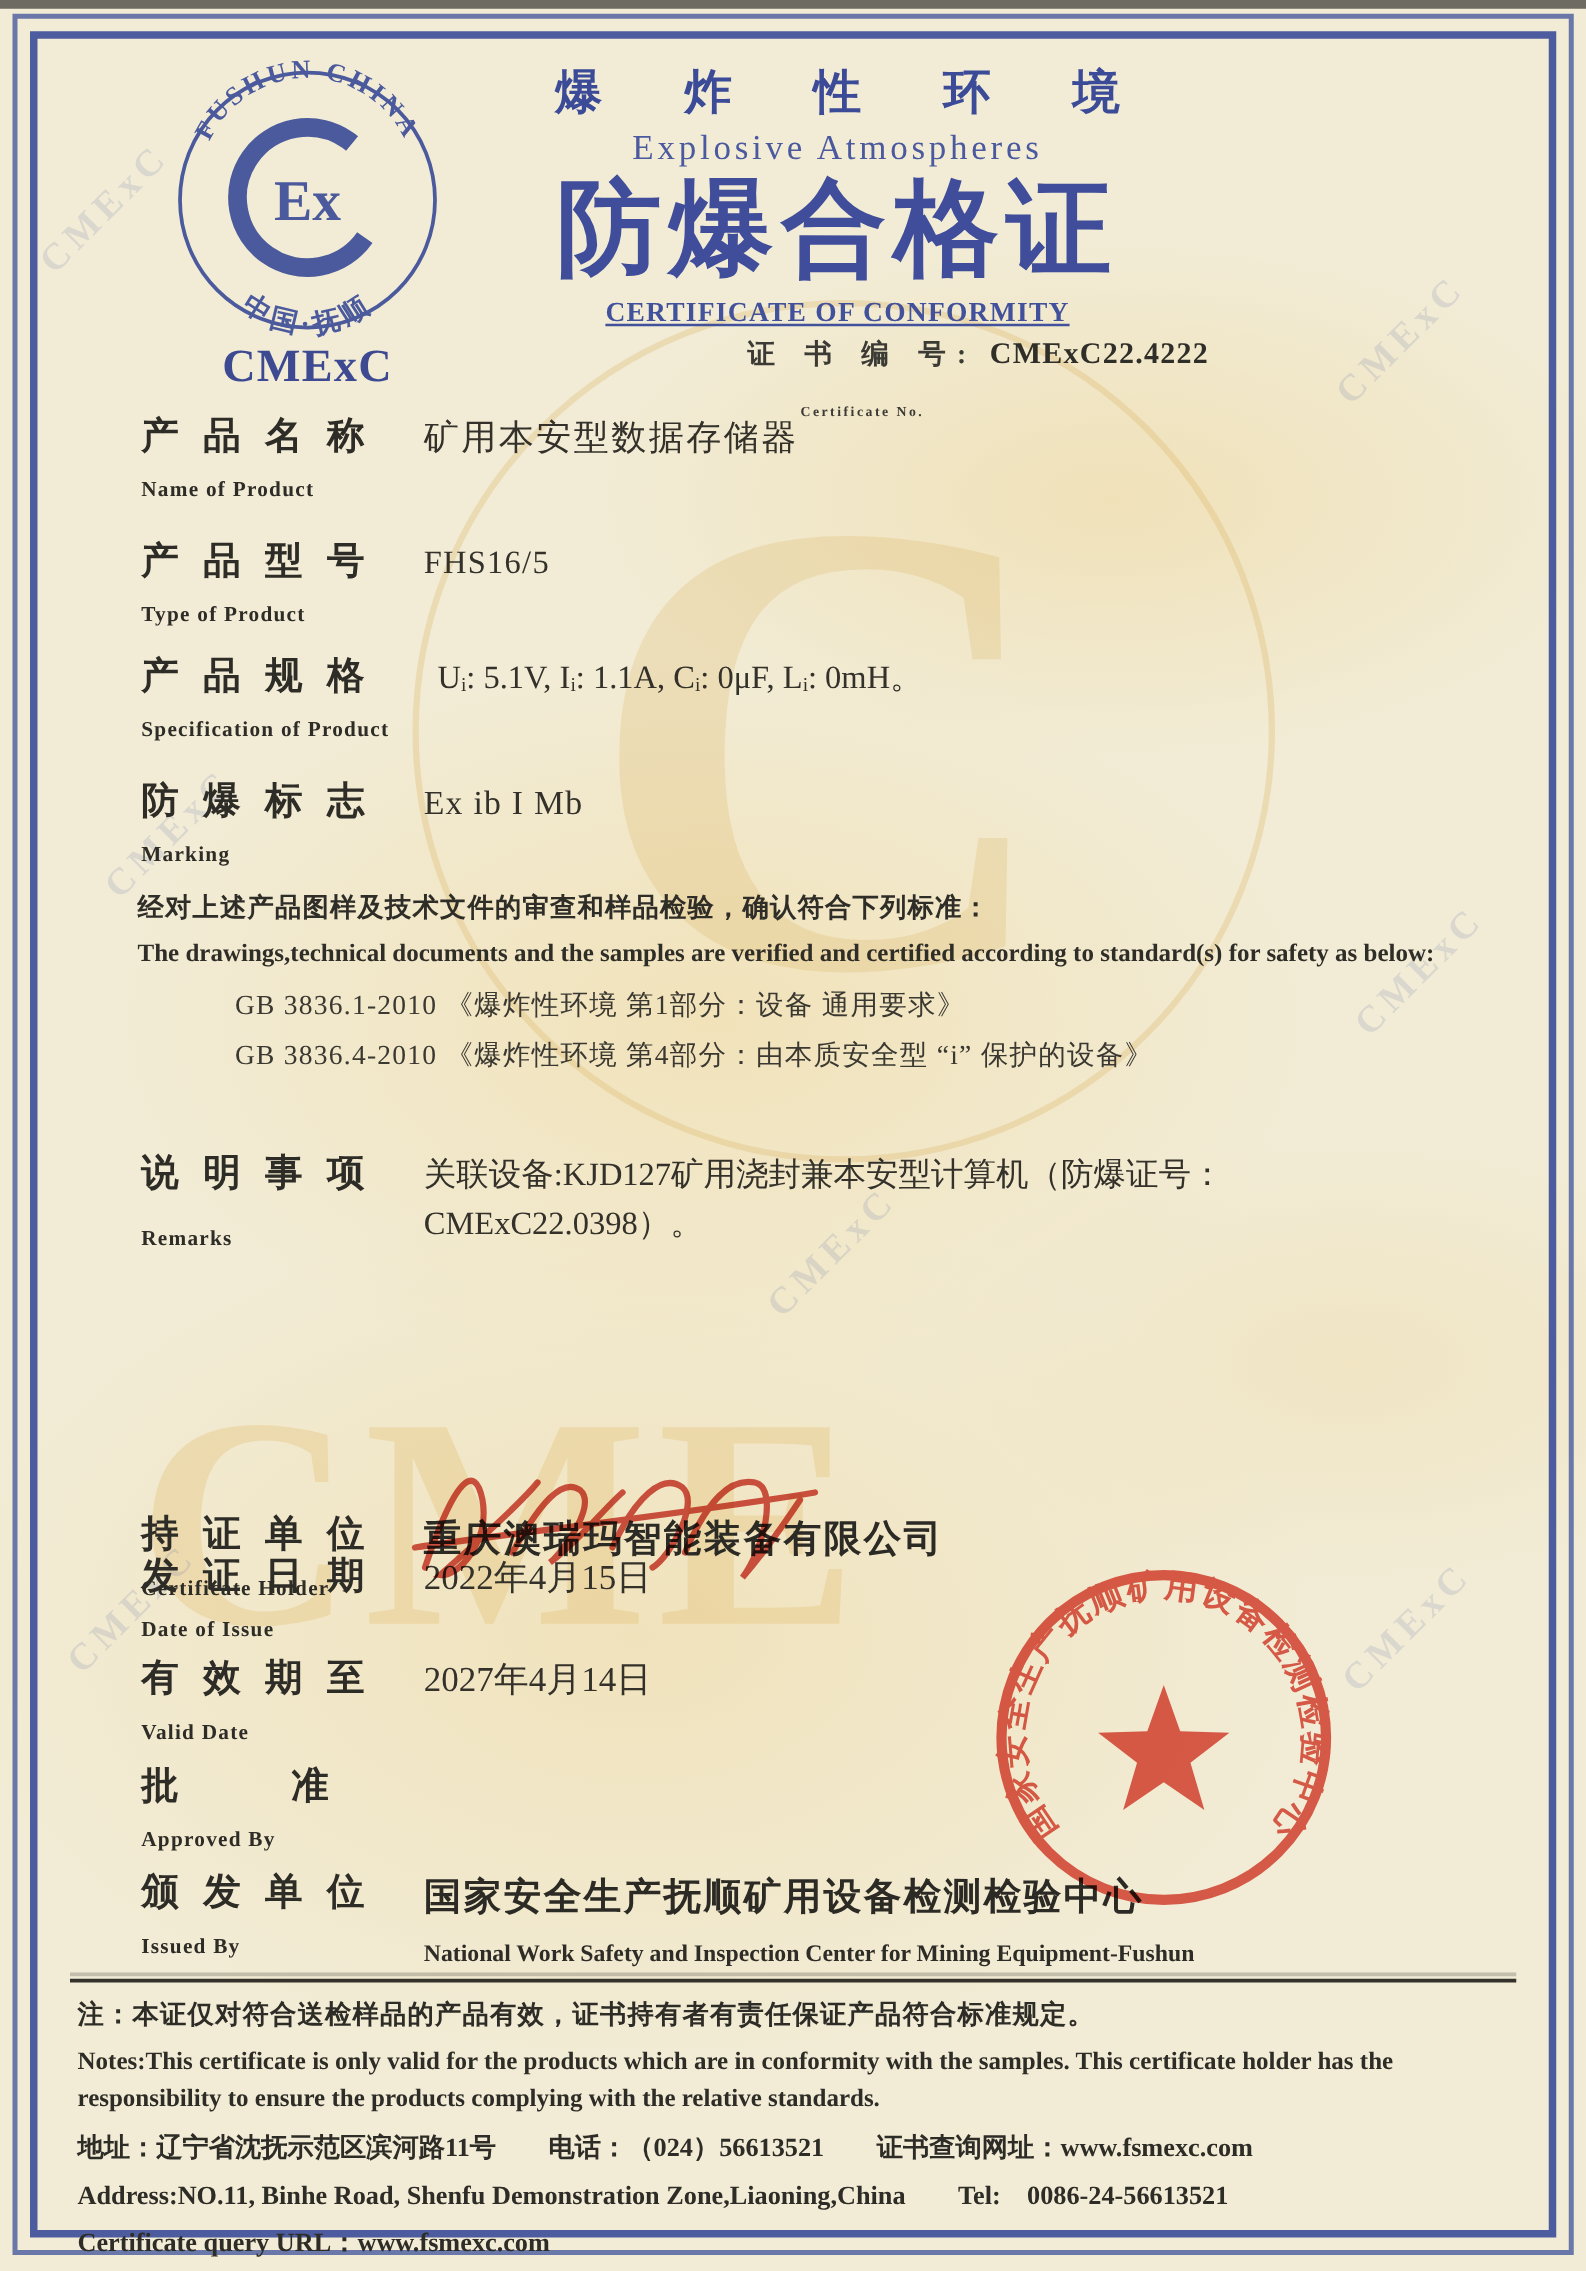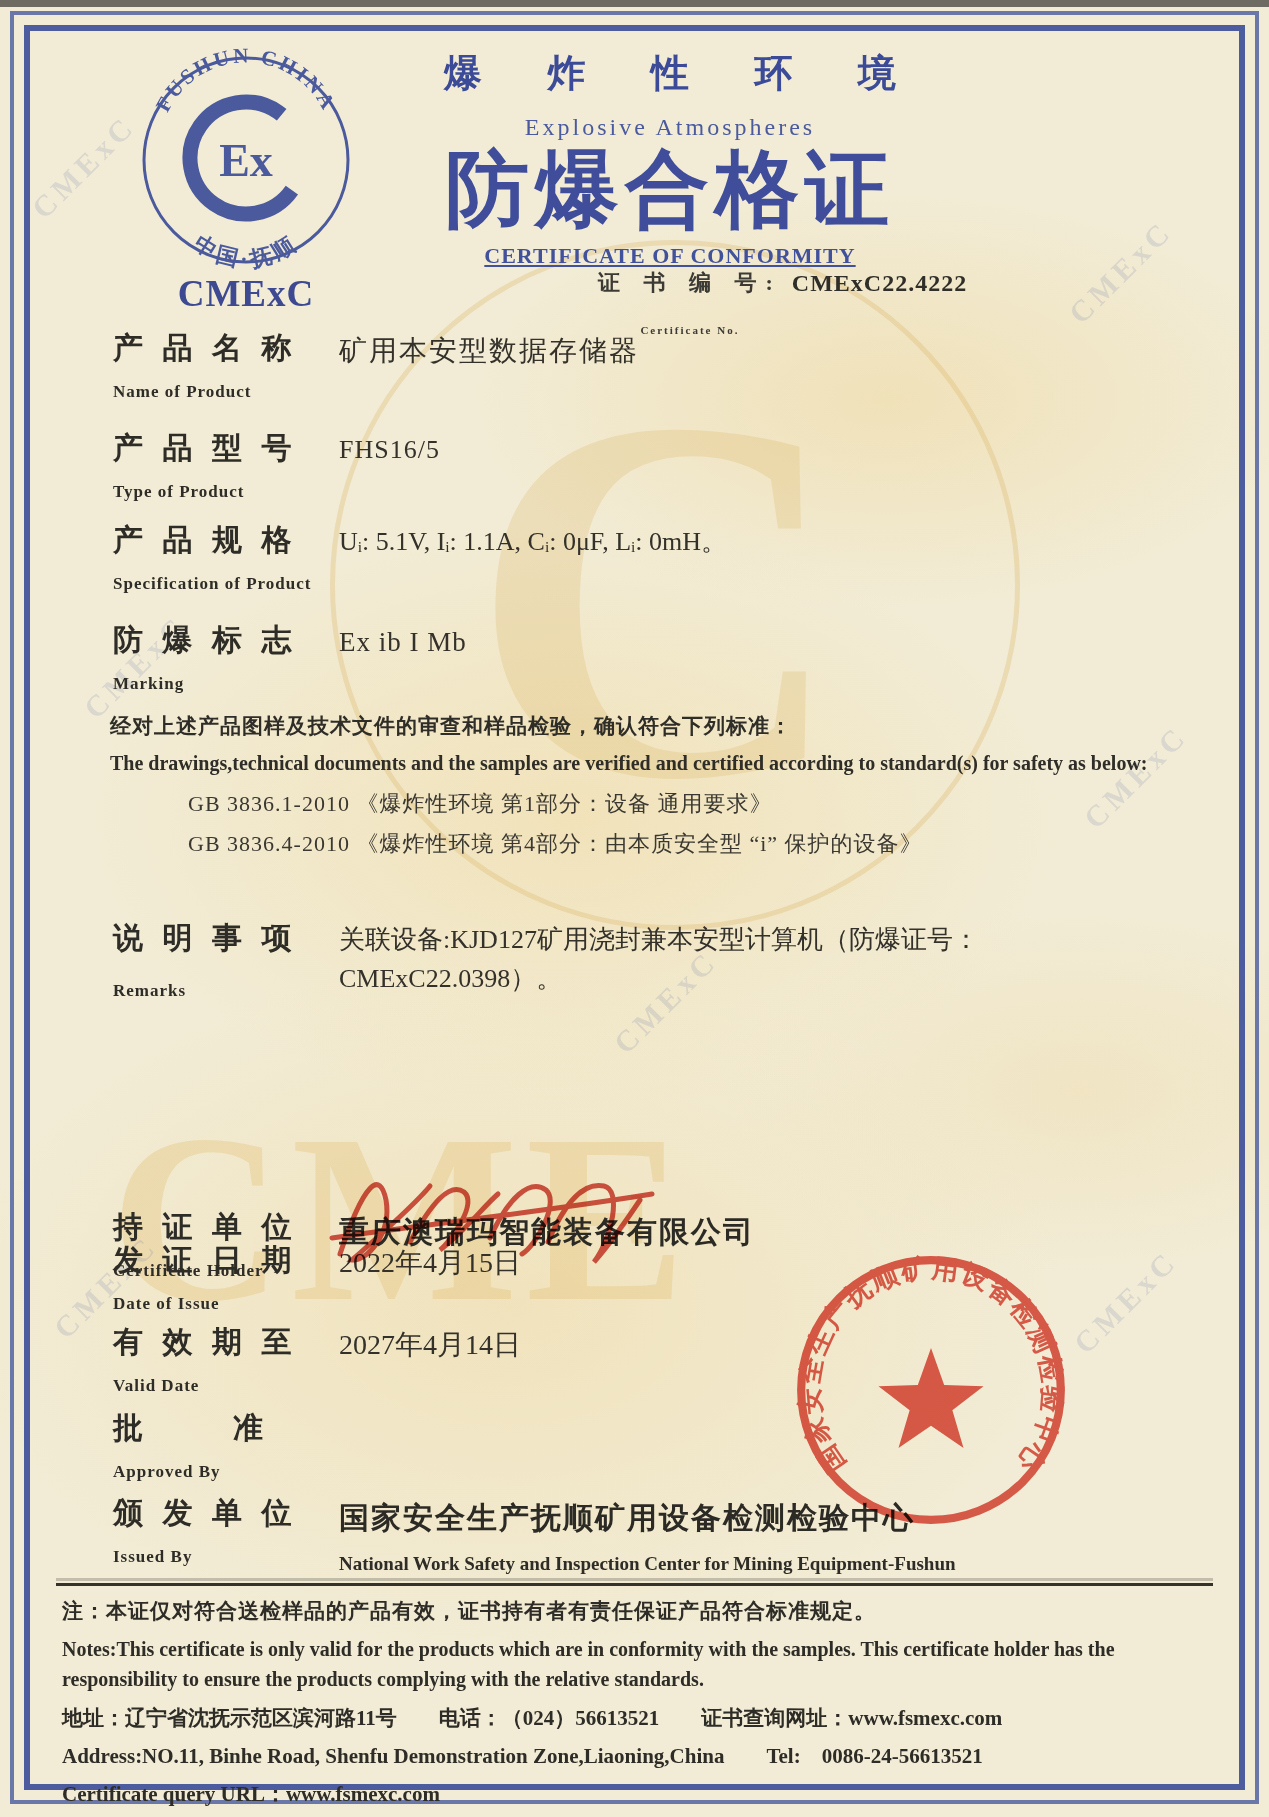--- a/index.html
+++ b/index.html
@@ -26,21 +26,21 @@
   .wm-big-circle{width:680px;height:680px;border:5px solid rgba(219,178,98,.30);border-radius:50%;left:330px;top:240px;}
   .wm-big-c{font-size:520px;color:rgba(222,182,102,.26);left:470px;top:300px;font-weight:bold;}
   .wm-big-cme{font-size:240px;color:rgba(224,184,104,.30);left:110px;top:1080px;letter-spacing:8px;font-weight:bold;}
 
   
   .logo{position:absolute;left:132px;top:48px;width:228px;}
   .logo-caption{position:absolute;left:132px;top:272px;width:228px;text-align:center;
     font-size:37px;font-weight:bold;color:#3d4a92;letter-spacing:1px;}
   .title-block{position:absolute;left:340px;top:48px;width:660px;text-align:center;}
   .title-cn{font-size:38px;font-weight:bold;letter-spacing:28px;color:#3c4b97;text-indent:28px;}
-  .title-en{font-size:24px;color:#4b5a9e;letter-spacing:3px;margin-top:15px;}
+  .title-en{font-size:28px;color:#4b5a9e;letter-spacing:3px;margin-top:4px;}
   .title-main{font-size:84px;font-weight:bold;color:#3f4d9b;letter-spacing:6px;margin-top:2px;line-height:1.12;}
   .title-main-en{font-size:22px;font-weight:bold;color:#42519c;letter-spacing:1px;margin-top:6px;text-decoration:underline;}
 
   
   .certno{position:absolute;left:598px;top:268px;display:flex;align-items:flex-start;}
   .certno .lab{display:flex;flex-direction:column;align-items:center;gap:20px;}
   .certno .cn{font-size:22px;font-weight:bold;letter-spacing:9px;color:#3b3a34;}
   .certno .en{font-size:11px;font-weight:bold;color:#3b3a34;letter-spacing:2px;margin-top:6px;}
   .certno .val{font-size:24px;font-weight:bold;color:#2f2e28;margin-left:10px;margin-top:2px;letter-spacing:1px;}
 
@@ -129,21 +129,21 @@
   </div>
 
   <div class="row" style="top:428px;">
     <div class="lab-col">
       <div class="lab-cn">产 品 型 号</div>
       <div class="lab-en">Type  of  Product</div>
     </div>
     <div class="val-col" style="letter-spacing:1px;text-align:right;">FHS16/5</div>
   </div>
 
-  <div class="row" style="top:520px;">
+  <div class="row" style="top:520px;gap:11px;">
     <div class="lab-col">
       <div class="lab-cn">产 品 规 格</div>
       <div class="lab-en">Specification of Product</div>
     </div>
     <div class="val-col">Uᵢ: 5.1V, Iᵢ: 1.1A, Cᵢ: 0μF, Lᵢ: 0mH。</div>
   </div>
 
   <div class="row" style="top:620px;">
     <div class="lab-col">
       <div class="lab-cn">防 爆 标 志</div>

